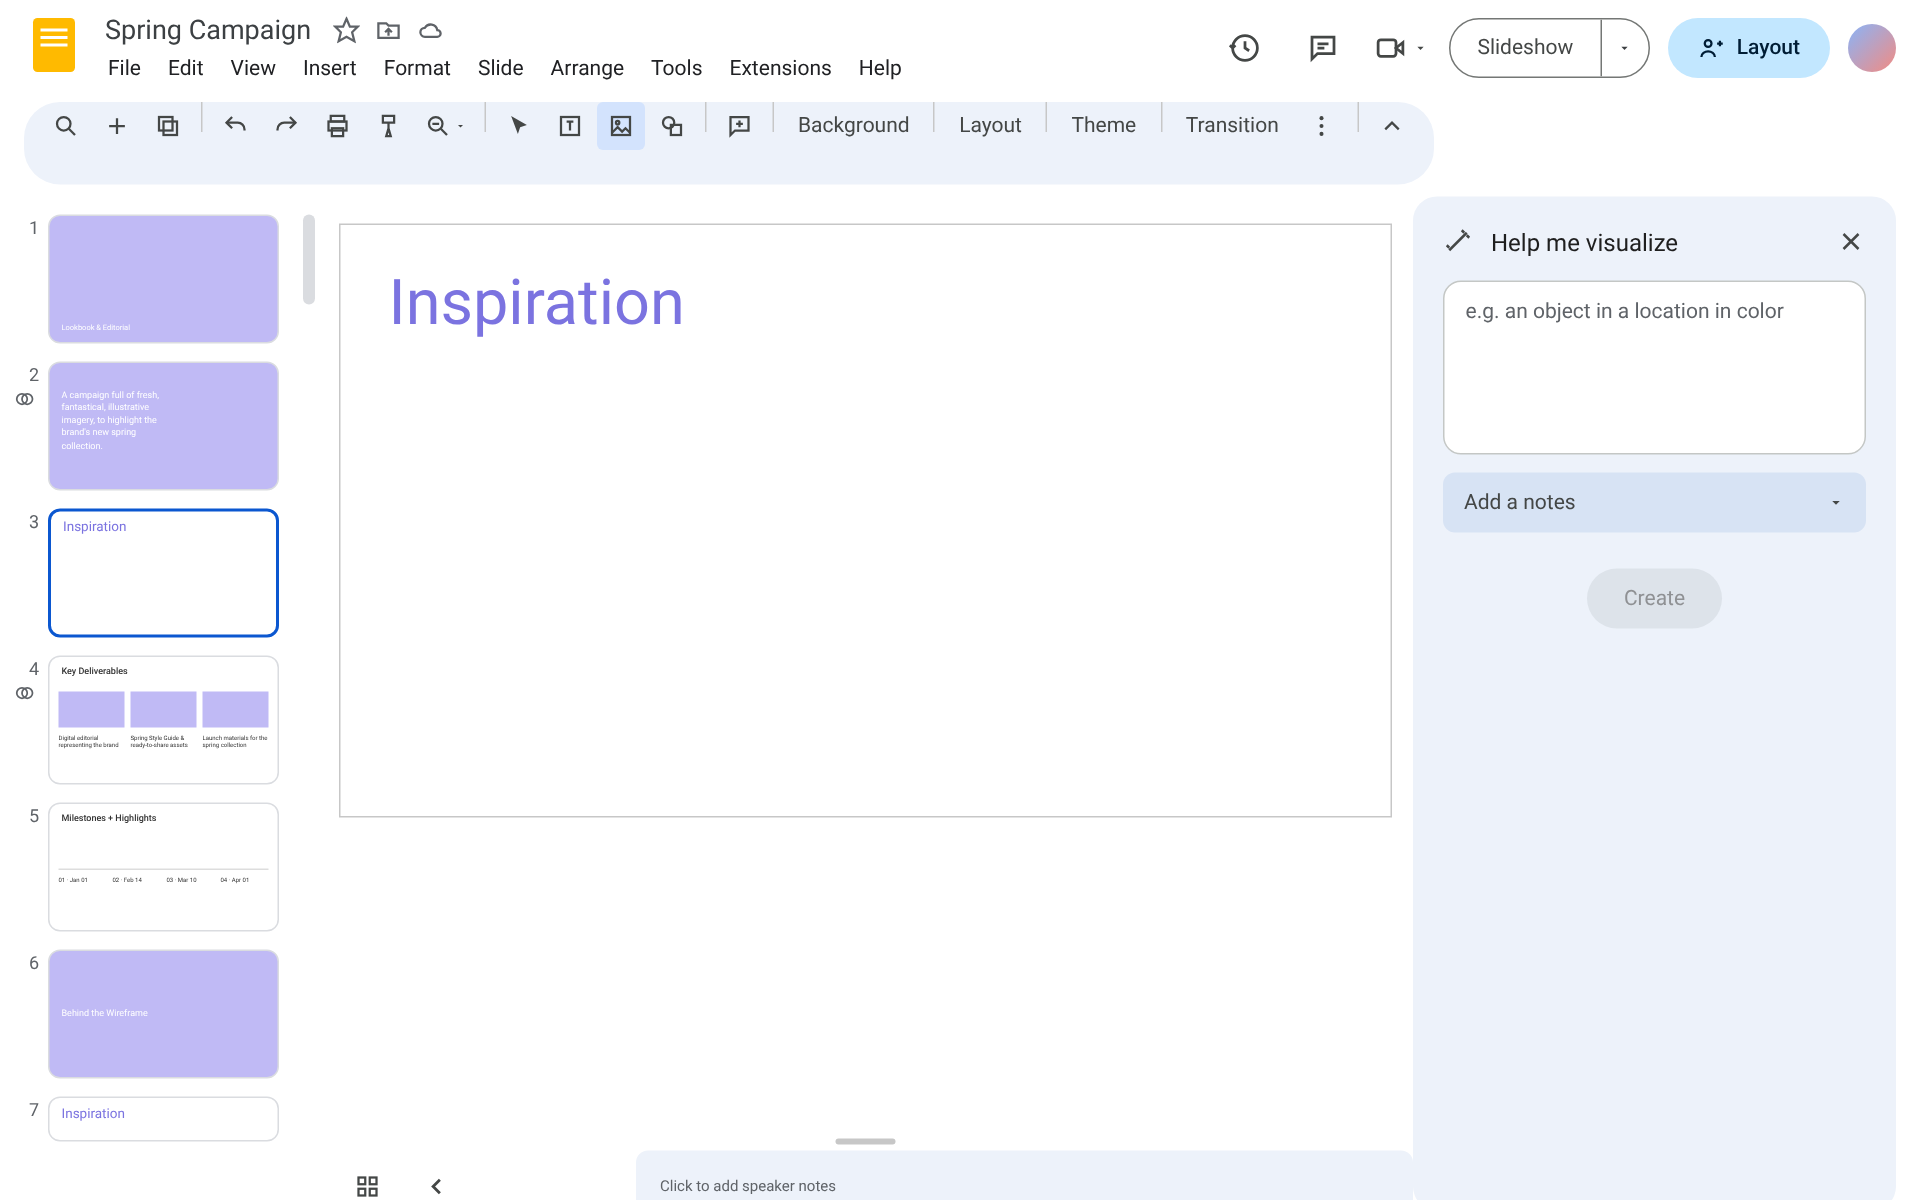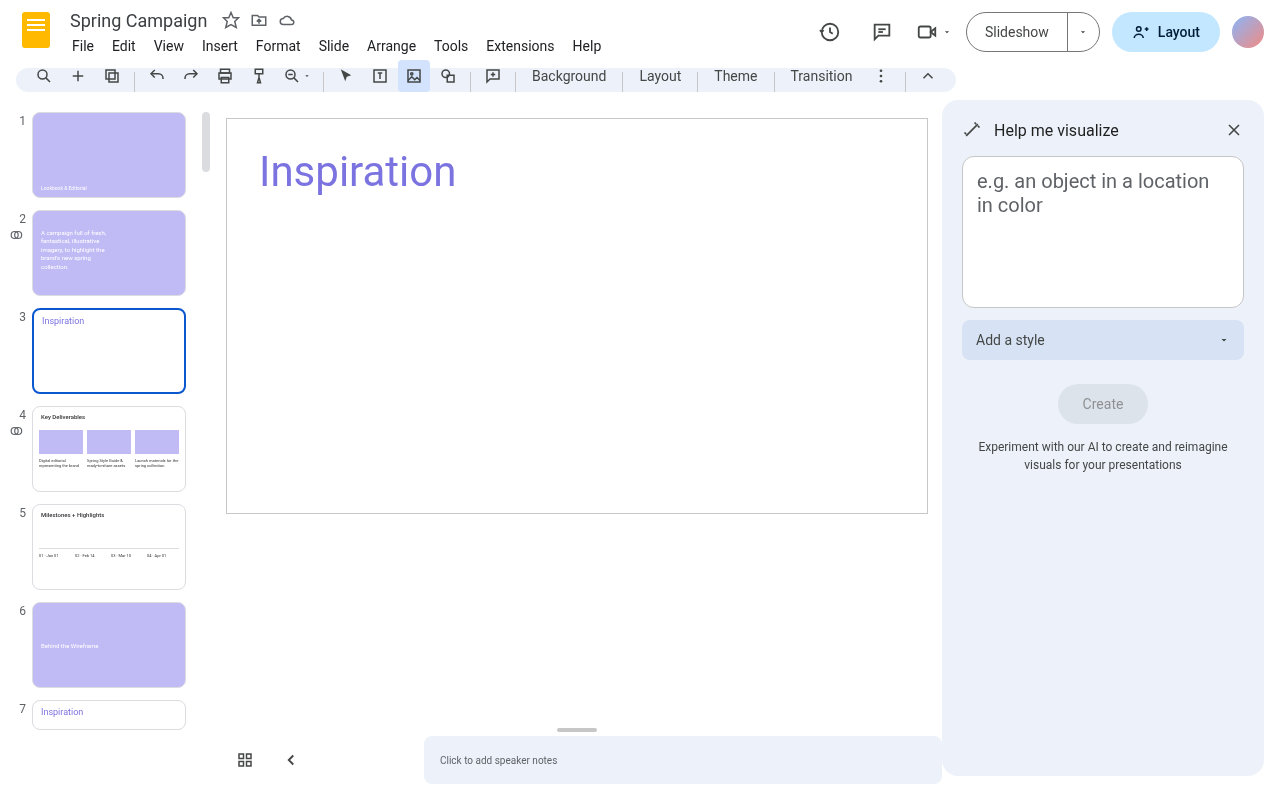--- a/index.html
+++ b/index.html
@@ -20,21 +20,21 @@
 .header-right { display: flex; align-items: center; gap: 12px; margin-top: 4px; }
 .hdr-icon-btn { width: 40px; height: 40px; display:flex; align-items:center; justify-content:center; color:#444746; cursor:pointer; border-radius: 50%; }
 .video-btn { display:flex; align-items:center; gap:4px; }
 .slideshow-group { display:flex; border:1px solid #747775; border-radius: 20px; overflow:hidden; height:40px; }
 .slideshow-btn { padding: 0 18px; display:flex; align-items:center; font-size:14px; color:#444746; cursor:pointer; }
 .slideshow-drop { width: 32px; display:flex; align-items:center; justify-content:center; border-left:1px solid #747775; cursor:pointer; }
 .share-btn { background:#c2e7ff; border-radius:20px; height:40px; padding:0 20px; display:flex; align-items:center; gap:8px; cursor:pointer; font-weight:500; color:#001d35; }
 .avatar { width:32px; height:32px; border-radius:50%; background: linear-gradient(135deg,#8ab4f8,#f28b82); }
 
 .toolbar-wrap { padding: 4px 16px 8px 16px; display:flex; gap:16px; }
-.toolbar { background:#edf2fa; border-radius: 24px; height:24px; display:flex; align-items:flex-end; padding: 0 12px; gap:2px; flex:1; }
+.toolbar { background:#edf2fa; border-radius: 24px; height:55px; display:flex; align-items:flex-start; padding: 0 12px; gap:2px; flex:1; }
 .tb-btn { height:32px; min-width:32px; padding:0 6px; display:flex; align-items:center; justify-content:center; color:#444746; cursor:pointer; border-radius:4px; font-size:14px; }
 .tb-btn.active { background:#d3e3fd; }
 .tb-sep { width:1px; height:20px; background:#c7c7c7; margin:0 4px; }
 .tb-text { padding:0 10px; }
 
 .main { display:flex; height: calc(800px - 64px - 52px); }
 .filmstrip { width: 212px; padding: 12px 6px 0 12px; overflow-y:auto; position:relative; }
 .filmstrip::-webkit-scrollbar { width:10px; }
 .slide-row { display:flex; margin-bottom:12px; align-items:flex-start; }
 .slide-num { width:20px; font-size:12px; color:#5f6368; text-align:right; padding-right:6px; padding-top:2px; position:relative; }
@@ -61,21 +61,21 @@
 .notes-splitter { width:40px; height:4px; background:#c7c7c7; border-radius:2px; margin:0 auto 4px auto; }
 .notes-bar { display:flex; align-items:stretch; height:48px; }
 .notes-left { width:200px; display:flex; align-items:center; justify-content:flex-start; padding-left:24px; gap:28px; }
 .grid-icon, .back-icon { color:#444746; cursor:pointer; }
 .notes-input { flex:1; background:#edf2fa; border-radius:8px; margin-left:12px; display:flex; align-items:center; padding:0 16px; color:#5f6368; font-size:10px; cursor:text; }
 
 .sidebar { width:322px; background:#edf2fa; border-radius:16px; margin:0 16px 8px 0; padding:20px; display:flex; flex-direction:column; }
 .sb-header { display:flex; align-items:center; gap:12px; margin-bottom:16px; }
 .sb-title { font-size:16px; color:#1f1f1f; flex:1; }
 .sb-close { cursor:pointer; color:#444746; }
-.sb-textarea { background:#fff; border:1px solid #c4c7c5; border-radius:12px; height:152px; padding:12px 14px; color:#5f6368; font-size:20px; cursor:text; }
+.sb-textarea { background:#fff; border:1px solid #c4c7c5; border-radius:12px; height:116px; padding:12px 14px; color:#5f6368; font-size:14px; cursor:text; }
 .sb-style { background:#d7e3f4; border-radius:8px; height:40px; margin-top:12px; display:flex; align-items:center; padding:0 14px; justify-content:space-between; cursor:pointer; color:#444746; }
 .sb-create { margin:24px auto 0 auto; background:#dde3ea; color:#8f9194; border-radius:20px; height:40px; width:90px; display:flex; align-items:center; justify-content:center; font-size:14px; cursor:not-allowed; }
 .sb-hint { text-align:center; font-size:12px; color:#444746; margin-top:14px; line-height:1.5; padding:0 8px; }
 
 svg { display:block; }
 </style>
 </head>
 <body>
 
 <div class="header">
@@ -392,21 +392,20 @@
       <span class="sb-title">Help me visualize</span>
       <span class="sb-close">
           <svg width="20" height="20" viewBox="0 0 24 24" fill="none" stroke="currentColor" stroke-width="2">
             <line x1="6" y1="6" x2="18" y2="18"></line>
             <line x1="18" y1="6" x2="6" y2="18"></line>
           </svg>
         </span>
     </div>
     <div class="sb-textarea">e.g. an object in a location in color</div>
     <div class="sb-style">
-      <span>Add a style</span>
+      <span>Add a notes</span>
       <svg width="12" height="12" viewBox="0 0 24 24" fill="currentColor">
           <path d="M7 10l5 5 5-5z"></path>
         </svg>
     </div>
     <div class="sb-create">Create</div>
-    <div class="sb-hint">Experiment with our AI to create and reimagine visuals for your presentations</div>
   </div>
 </div>
 
 </body></html>

